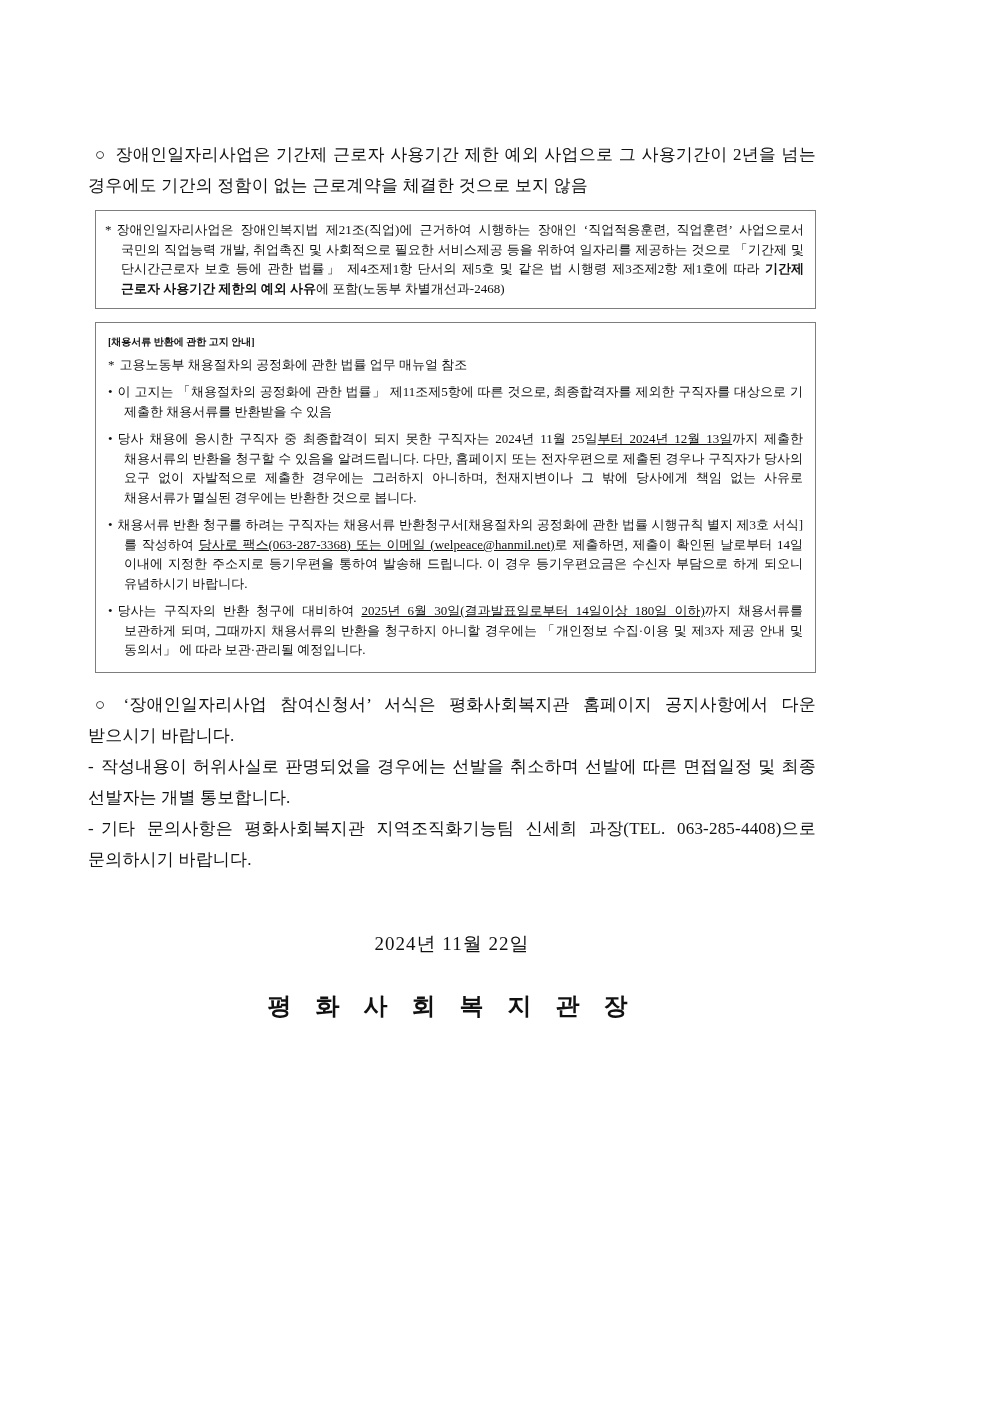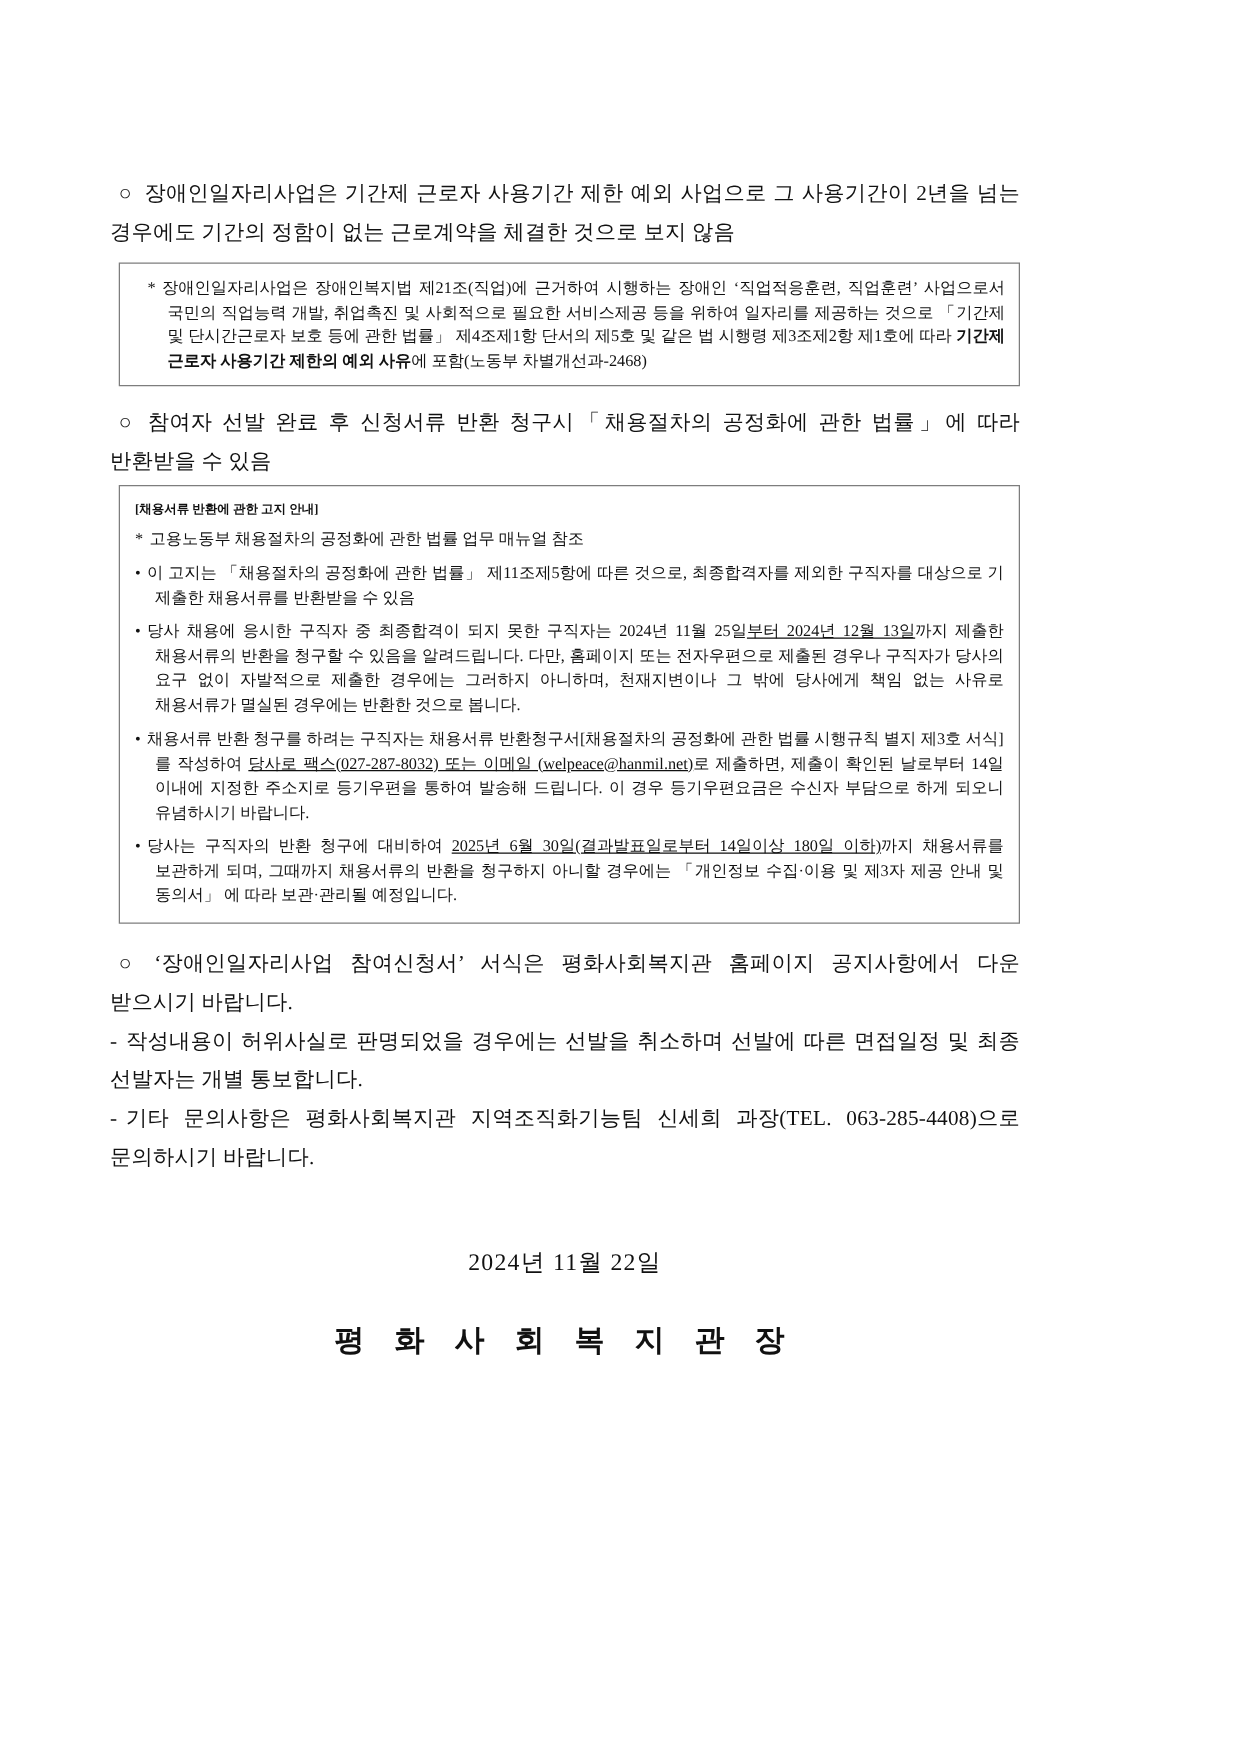--- a/index.html
+++ b/index.html
@@ -37,21 +37,21 @@
     margin-left: 7px;
     background: #ffffff;
     font-size: 13px;
     line-height: 19.5px;
     text-align: justify;
     word-break: keep-all;
   }
   .box1 {
     margin-top: 9px;
     margin-bottom: 13px;
-    padding: 9px 11px 10px 22px;
+    padding: 9px 11px 10px 9px;
   }
   .box2 {
     margin-top: 4px;
     margin-bottom: 16px;
     padding: 9px 12px 12px 12px;
   }
   .hang {
     padding-left: 16px;
     text-indent: -16px;
   }
@@ -87,31 +87,30 @@
 
 <div class="page">
   <div class="content">
 
     <p class="para circ"><span class="marker">○</span><span>장애인일자리사업은 기간제 근로자 사용기간 제한 예외 사업으로 그 사용기간이 2년을 넘는 경우에도 기간의 정함이 없는 근로계약을 체결한 것으로 보지 않음</span></p>
 
     <div class="notebox box1">
       <p class="hang"><span class="marker">*</span><span>장애인일자리사업은 장애인복지법 제21조(직업)에 근거하여 시행하는 장애인 ‘직업적응훈련, 직업훈련’ 사업으로서 국민의 직업능력 개발, 취업촉진 및 사회적으로 필요한 서비스제공 등을 위하여 일자리를 제공하는 것으로 「기간제 및 단시간근로자 보호 등에 관한 법률」 제4조제1항 단서의 제5호 및 같은 법 시행령 제3조제2항 제1호에 따라 </span><span class="b">기간제 근로자 사용기간 제한의 예외 사유</span><span>에 포함(노동부 차별개선과-2468)</span></p>
     </div>
 
-    <p class="para circ"><span class="marker">○</span><span>참여자 선발 완료 후 신청서류 반환 청구시「채용절차의 공정화에 관한 법률」에 따라 반환받을 수 있음</span></p>
 
     <div class="notebox box2">
       <p class="box-title">[채용서류 반환에 관한 고지 안내]</p>
       <p class="box-subtitle hang"><span class="marker">*</span><span>고용노동부 채용절차의 공정화에 관한 법률 업무 매뉴얼 참조</span></p>
 
       <p class="bullet hang"><span class="marker">•</span><span>이 고지는 「채용절차의 공정화에 관한 법률」 제11조제5항에 따른 것으로, 최종합격자를 제외한 구직자를 대상으로 기 제출한 채용서류를 반환받을 수 있음</span></p>
 
       <p class="bullet hang"><span class="marker">•</span><span>당사 채용에 응시한 구직자 중 최종합격이 되지 못한 구직자는 2024년 11월 25일</span><span class="u">부터 2024년 12월 13일</span><span>까지 제출한 채용서류의 반환을 청구할 수 있음을 알려드립니다. 다만, 홈페이지 또는 전자우편으로 제출된 경우나 구직자가 당사의 요구 없이 자발적으로 제출한 경우에는 그러하지 아니하며, 천재지변이나 그 밖에 당사에게 책임 없는 사유로 채용서류가 멸실된 경우에는 반환한 것으로 봅니다.</span></p>
 
-      <p class="bullet hang"><span class="marker">•</span><span>채용서류 반환 청구를 하려는 구직자는 채용서류 반환청구서[채용절차의 공정화에 관한 법률 시행규칙 별지 제3호 서식]를 작성하여 </span><span class="u">당사로 팩스(027-287-8032) 또는 이메일 (welpeace@hanmil.net)</span><span>로 제출하면, 제출이 확인된 날로부터 14일 이내에 지정한 주소지로 등기우편을 통하여 발송해 드립니다. 이 경우 등기우편요금은 수신자 부담으로 하게 되오니 유념하시기 바랍니다.</span></p>
+      <p class="bullet hang"><span class="marker">•</span><span>채용서류 반환 청구를 하려는 구직자는 채용서류 반환청구서[채용절차의 공정화에 관한 법률 시행규칙 별지 제3호 서식]를 작성하여 </span><span class="u">당사로 팩스(063-287-3368) 또는 이메일 (welpeace@hanmil.net)</span><span>로 제출하면, 제출이 확인된 날로부터 14일 이내에 지정한 주소지로 등기우편을 통하여 발송해 드립니다. 이 경우 등기우편요금은 수신자 부담으로 하게 되오니 유념하시기 바랍니다.</span></p>
 
       <p class="bullet hang"><span class="marker">•</span><span>당사는 구직자의 반환 청구에 대비하여 </span><span class="u">2025년 6월 30일(결과발표일로부터 14일이상 180일 이하)</span><span>까지 채용서류를 보관하게 되며, 그때까지 채용서류의 반환을 청구하지 아니할 경우에는 「개인정보 수집·이용 및 제3자 제공 안내 및 동의서」 에 따라 보관·관리될 예정입니다.</span></p>
     </div>
 
     <div class="closing-block">
       <p class="para circ"><span class="marker">○</span><span>‘장애인일자리사업 참여신청서’ 서식은 평화사회복지관 홈페이지 공지사항에서 다운 받으시기 바랍니다.</span></p>
       <p class="para dash"><span class="marker">-</span><span>작성내용이 허위사실로 판명되었을 경우에는 선발을 취소하며 선발에 따른 면접일정 및 최종 선발자는 개별 통보합니다.</span></p>
       <p class="para dash"><span class="marker">-</span><span>기타 문의사항은 평화사회복지관 지역조직화기능팀 신세희 과장(TEL. 063-285-4408)으로 문의하시기 바랍니다.</span></p>
     </div>
 

